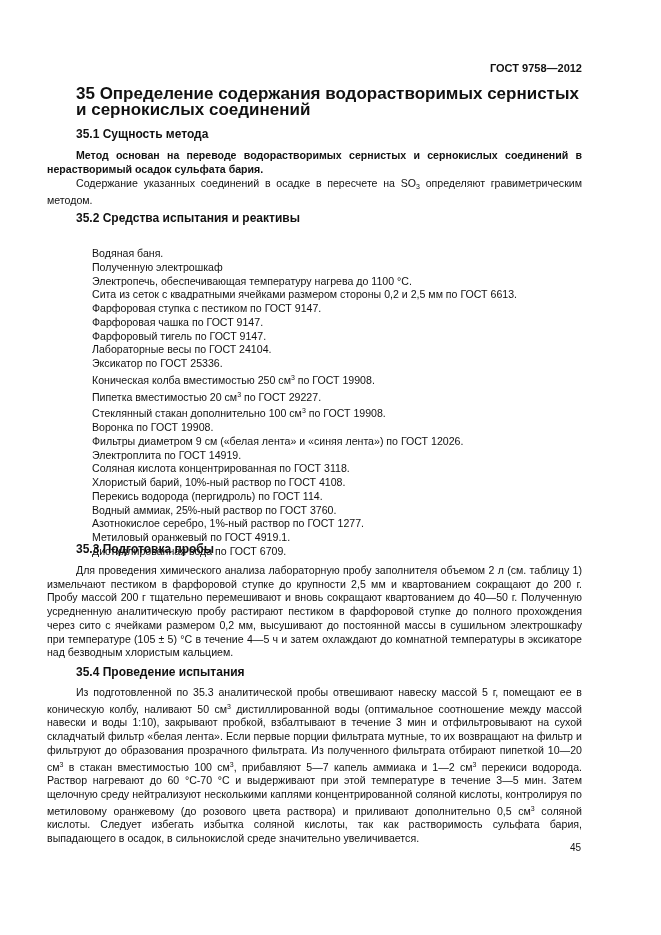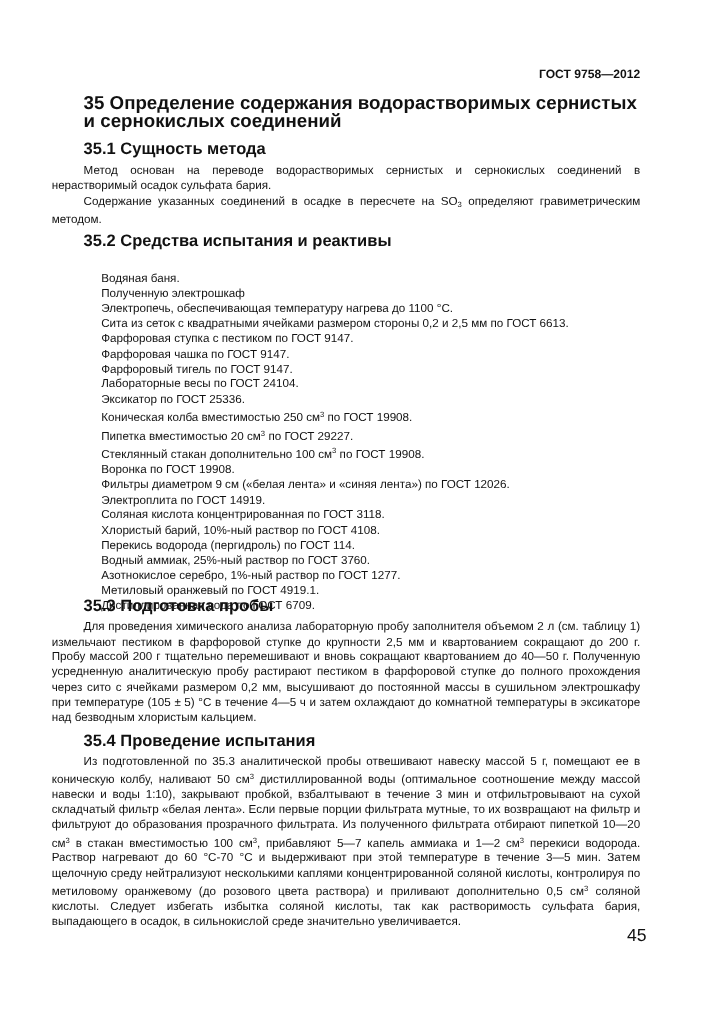--- a/index.html
+++ b/index.html
@@ -1,44 +1,44 @@
 <!DOCTYPE html>
 <html><head>
 <meta charset="utf-8">
 <style>
   html, body { margin: 0; padding: 0; background: #ffffff; }
   body { width: 661px; height: 935px; position: relative; overflow: hidden;
          font-family: "Liberation Sans", sans-serif; color: #111; }
   .page { position: absolute; left: 0; top: 0; width: 661px; height: 813px; background: #fff; }
   .hdr { position: absolute; right: 79px; top: 62px; font-size: 11px; font-weight: bold; }
   .title { position: absolute; left: 76px; top: 86px; font-size: 17px; font-weight: bold; line-height: 15.5px; }
-  .h2 { position: absolute; left: 76px; font-size: 15px; font-weight: bold; }
+  .h2 { position: absolute; left: 76px; font-size: 12px; font-weight: bold; }
   .para { position: absolute; left: 47px; width: 535px; font-size: 10.6px; line-height: 13.7px;
           text-align: justify; text-indent: 29px; margin: 0; }
   .list { position: absolute; left: 76px; top: 231px; font-size: 10.6px; line-height: 13.75px; margin:16px; padding:0; list-style:none; }
   .list li { white-space: nowrap; }
   sup, .sub { font-size: 7px; }
   sup { vertical-align: 4px; }
   .sub { vertical-align: -2px; }
-  .pgnum { position: absolute; left: 570px; top: 842px; font-size: 16px; }
+  .pgnum { position: absolute; left: 570px; top: 842px; font-size: 10px; }
 </style>
 </head>
 <body>
 
 <div class="page">
 
   <div class="hdr">ГОСТ 9758—2012</div>
 
   <div class="title">
     <div>35 Определение содержания водорастворимых сернистых</div>
     <div>и сернокислых соединений</div>
   </div>
 
   <div class="h2" style="top:127px;">35.1 Сущность метода</div>
-  <p class="para" style="top:149px;">Метод основан на переводе водорастворимых сернистых и сернокислых соединений в нерастворимый осадок сульфата бария.</p>
+  <p class="para" style="top:149px;font-weight:bold;">Метод основан на переводе водорастворимых сернистых и сернокислых соединений в нерастворимый осадок сульфата бария.</p>
   <p class="para" style="top:177px;"><span>Содержание указанных соединений в осадке в пересчете на SO</span><span class="sub">3</span><span> определяют гравиметрическим методом.</span></p>
 
   <div class="h2" style="top:211px;">35.2 Средства испытания и реактивы</div>
   <ul class="list">
     <li><span>Водяная баня.</span></li>
     <li><span>Полученную электрошкаф</span></li>
     <li><span>Электропечь, обеспечивающая температуру нагрева до 1100 °С.</span></li>
     <li><span>Сита из сеток с квадратными ячейками размером стороны 0,2 и 2,5 мм по ГОСТ 6613.</span></li>
     <li><span>Фарфоровая ступка с пестиком по ГОСТ 9147.</span></li>
     <li><span>Фарфоровая чашка по ГОСТ 9147.</span></li>

